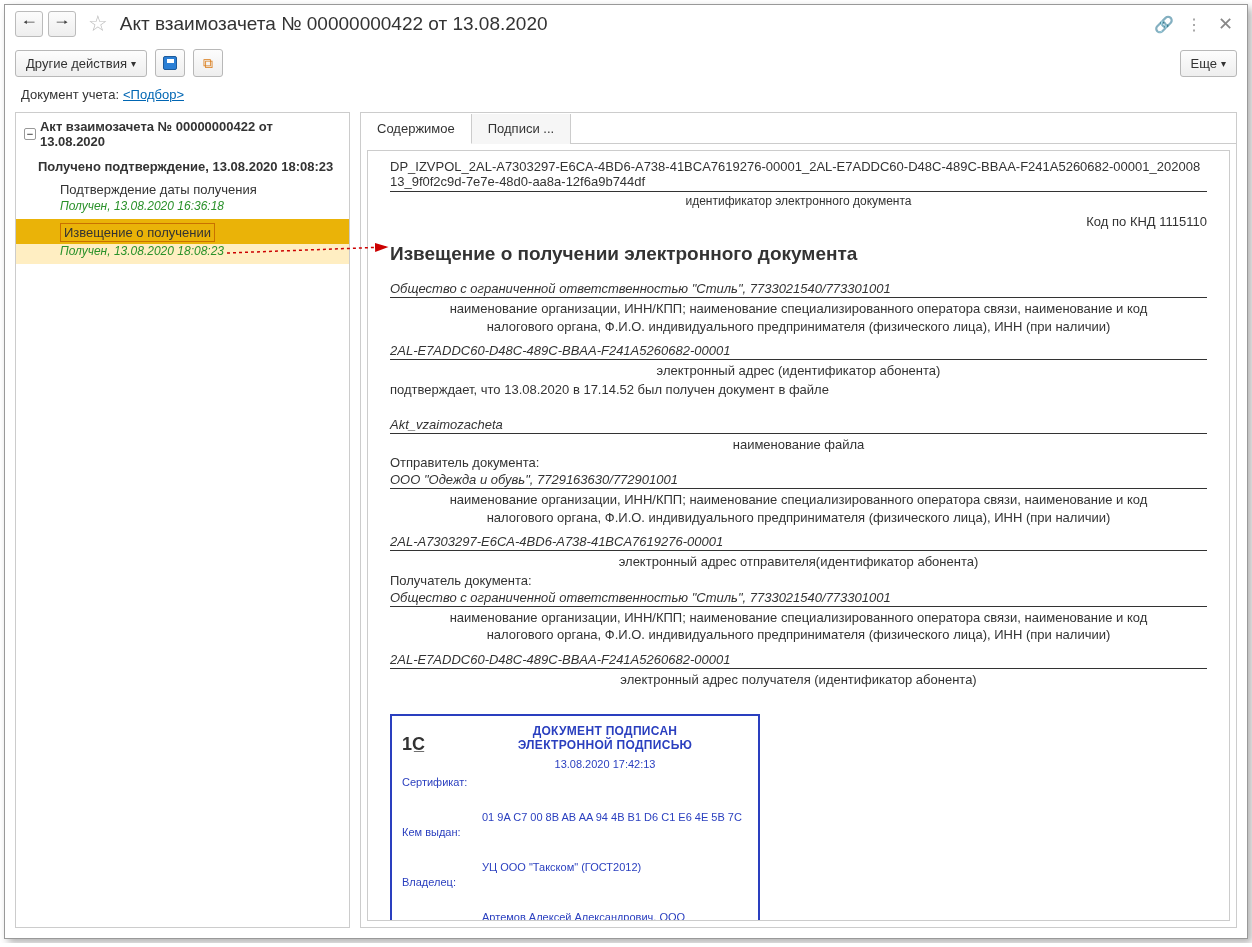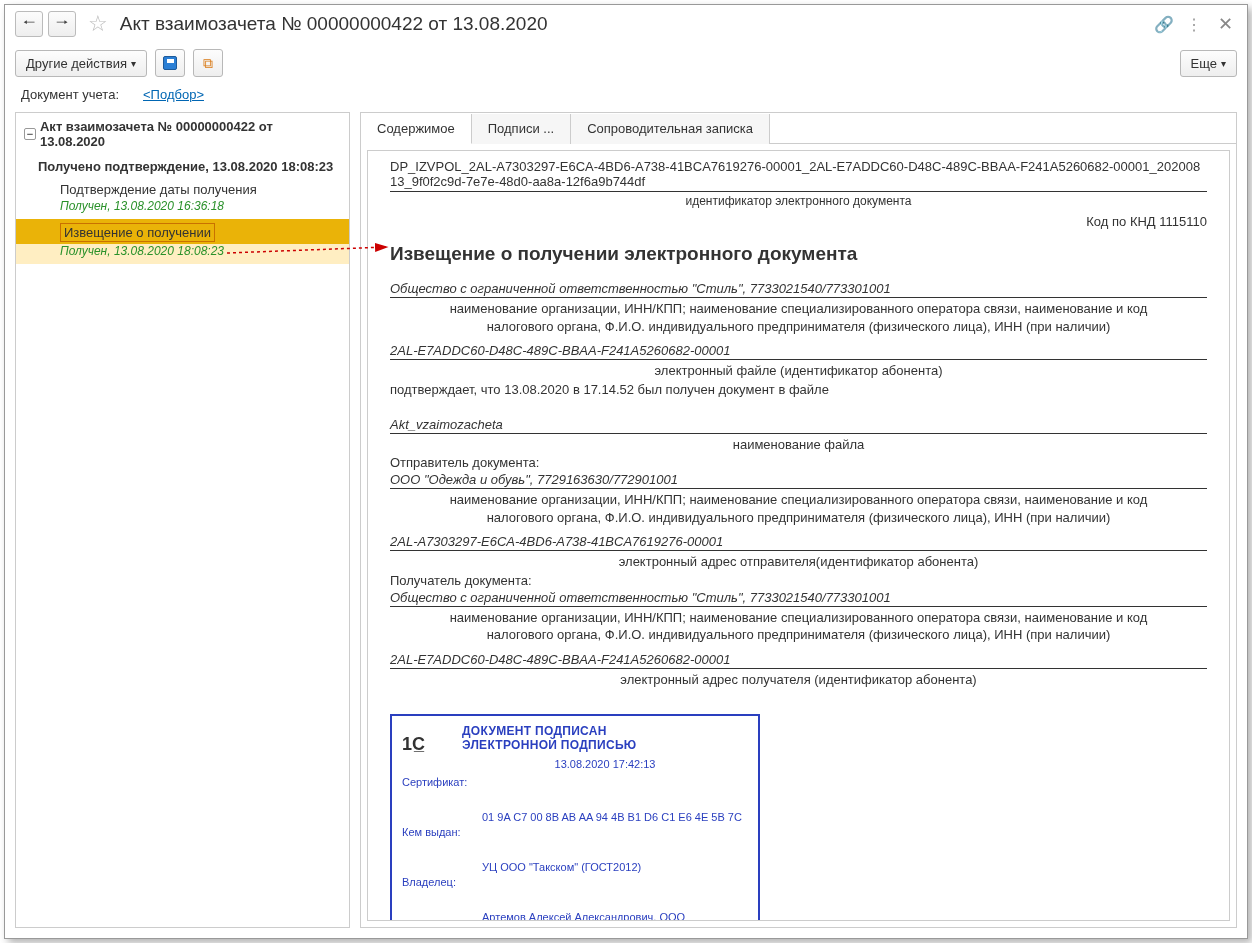--- a/index.html
+++ b/index.html
@@ -58,21 +58,21 @@
     background: linear-gradient(#fdfdfd,#eee);
     width: 30px; height: 28px;
     display: inline-flex; align-items: center; justify-content: center;
     cursor: pointer;
   }
   .save-glyph { width:14px; height:14px; background:#2A7FD5; border:1px solid #1d5a9a; border-radius:2px; position: relative;}
   .save-glyph::after{content:""; position:absolute; top:2px; left:3px; width:7px; height:4px; background:#fff;}
   .hier-glyph { font-size: 14px; color:#d97b18; }
   .more-btn { margin-left: auto; }
   .field-row { padding: 4px 12px 4px 16px; font-size: 13px; display:flex; align-items:center; gap:4px;}
-  .link { color:#0066b3; text-decoration: underline; cursor:pointer;margin-left:20px;}
+  .link { color:#0066b3; text-decoration: underline; cursor:pointer;}
   .state-value { font-weight: bold; margin-left: 8px; }
   .refresh { color:#2fa02f; font-weight:bold; cursor:pointer; margin-left:4px;}
   .card-link { margin-left:auto; }
   .body-split {
     display:flex; flex:1; padding: 6px 10px 10px 10px; gap:10px; min-height:0;
   }
   .left-panel {
     width: 335px; flex-shrink:0;
     border:1px solid #ccc;
     background:#fff;
@@ -163,21 +163,21 @@
   .plain { font-size:13px; }
   .sig-box {
     border: 2px solid #2a3fbf;
     margin-top: 24px;
     width: 370px;
     padding: 8px 10px 10px 10px;
     font-size:11px;
     color:#2a3fbf;
   }
   .sig-head {
-    text-align:left; font-weight:bold;
+    text-align:center; font-weight:bold;
     font-size:12px;
     letter-spacing:0.3px;
   }
   .sig-date { text-align:center; font-size:11px; margin:6px 0;}
   .sig-row { display:flex; font-size:11px; margin-top:3px;}
   .sig-label { width:80px; flex-shrink:0; color:#2a3fbf; }
   .sig-val { flex:1; color:#2a3fbf;margin-top:35px;}
   .logo-1c {
     position:absolute;
     left:10px; top:18px;
@@ -263,35 +263,34 @@
           </defs>
           <line x1="0" y1="7" x2="160" y2="1" stroke="#c00" stroke-width="1.5" stroke-dasharray="3,3" marker-end="url(#arrh)"></line>
         </svg>
       </div>
     </div>
 
     <div class="right-panel">
       <div class="tabs">
         <div class="tab active">Содержимое</div>
         <div class="tab">Подписи ...</div>
-        <div class="tab">Сопроводительная записка</div>
       </div>
 
       <div class="doc-wrap">
         <div class="doc-scroll">
           <div class="file-id">DP_IZVPOL_2AL-A7303297-E6CA-4BD6-A738-41BCA7619276-00001_2AL-E7ADDC60-D48C-489C-BBAA-F241A5260682-00001_20200813_9f0f2c9d-7e7e-48d0-aa8a-12f6a9b744df</div>
           <div class="id-caption">идентификатор электронного документа</div>
           <div class="code-right">Код по КНД 1115110</div>
           <div class="doc-title">Извещение о получении электронного документа</div>
 
           <div class="ul-text">Общество с ограниченной ответственностью "Стиль", 7733021540/773301001</div>
           <div class="caption">наименование организации, ИНН/КПП; наименование специализированного оператора связи, наименование и код налогового органа, Ф.И.О. индивидуального предпринимателя (физического лица), ИНН (при наличии)</div>
 
           <div class="ul-text">2AL-E7ADDC60-D48C-489C-BBAA-F241A5260682-00001</div>
-          <div class="caption">электронный файле (идентификатор абонента)</div>
+          <div class="caption">электронный адрес (идентификатор абонента)</div>
 
           <div class="plain">подтверждает, что 13.08.2020 в 17.14.52 был получен документ в файле</div>
 
           <div class="ul-text" style="margin-top:20px">Akt_vzaimozacheta</div>
           <div class="caption">наименование файла</div>
 
           <div class="plain">Отправитель документа:</div>
           <div class="ul-text" style="margin-top:2px">ООО "Одежда и обувь", 7729163630/772901001</div>
           <div class="caption">наименование организации, ИНН/КПП; наименование специализированного оператора связи, наименование и код налогового органа, Ф.И.О. индивидуального предпринимателя (физического лица), ИНН (при наличии)</div>
           <div class="ul-text">2AL-A7303297-E6CA-4BD6-A738-41BCA7619276-00001</div>

